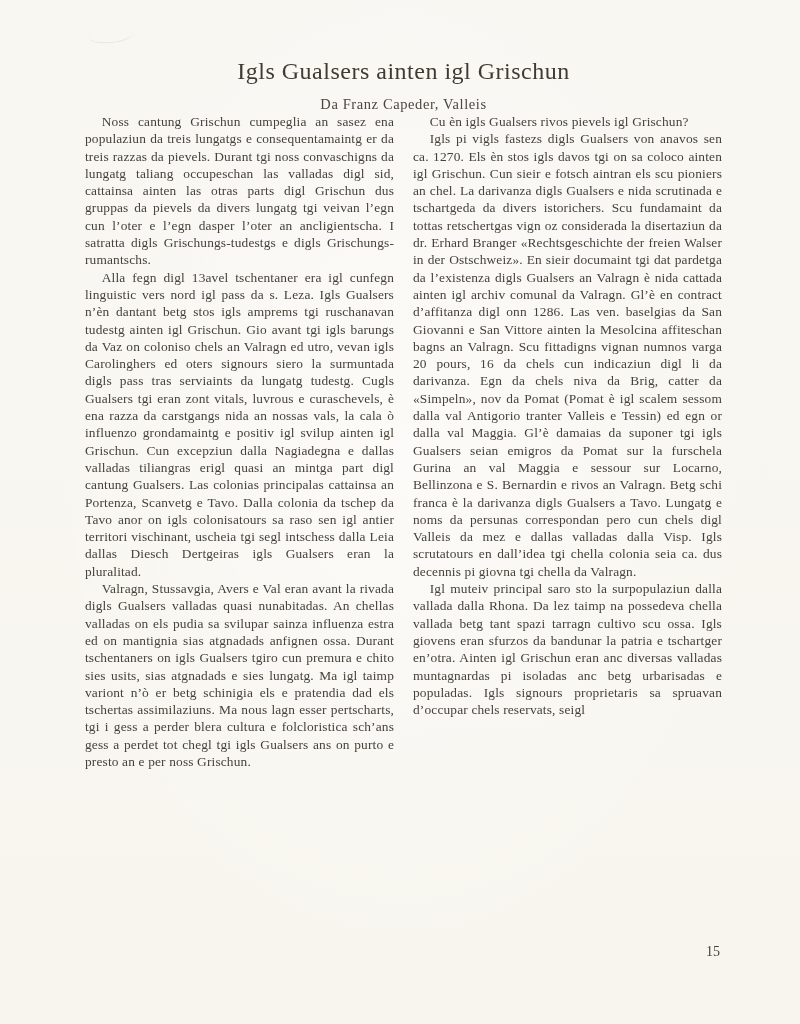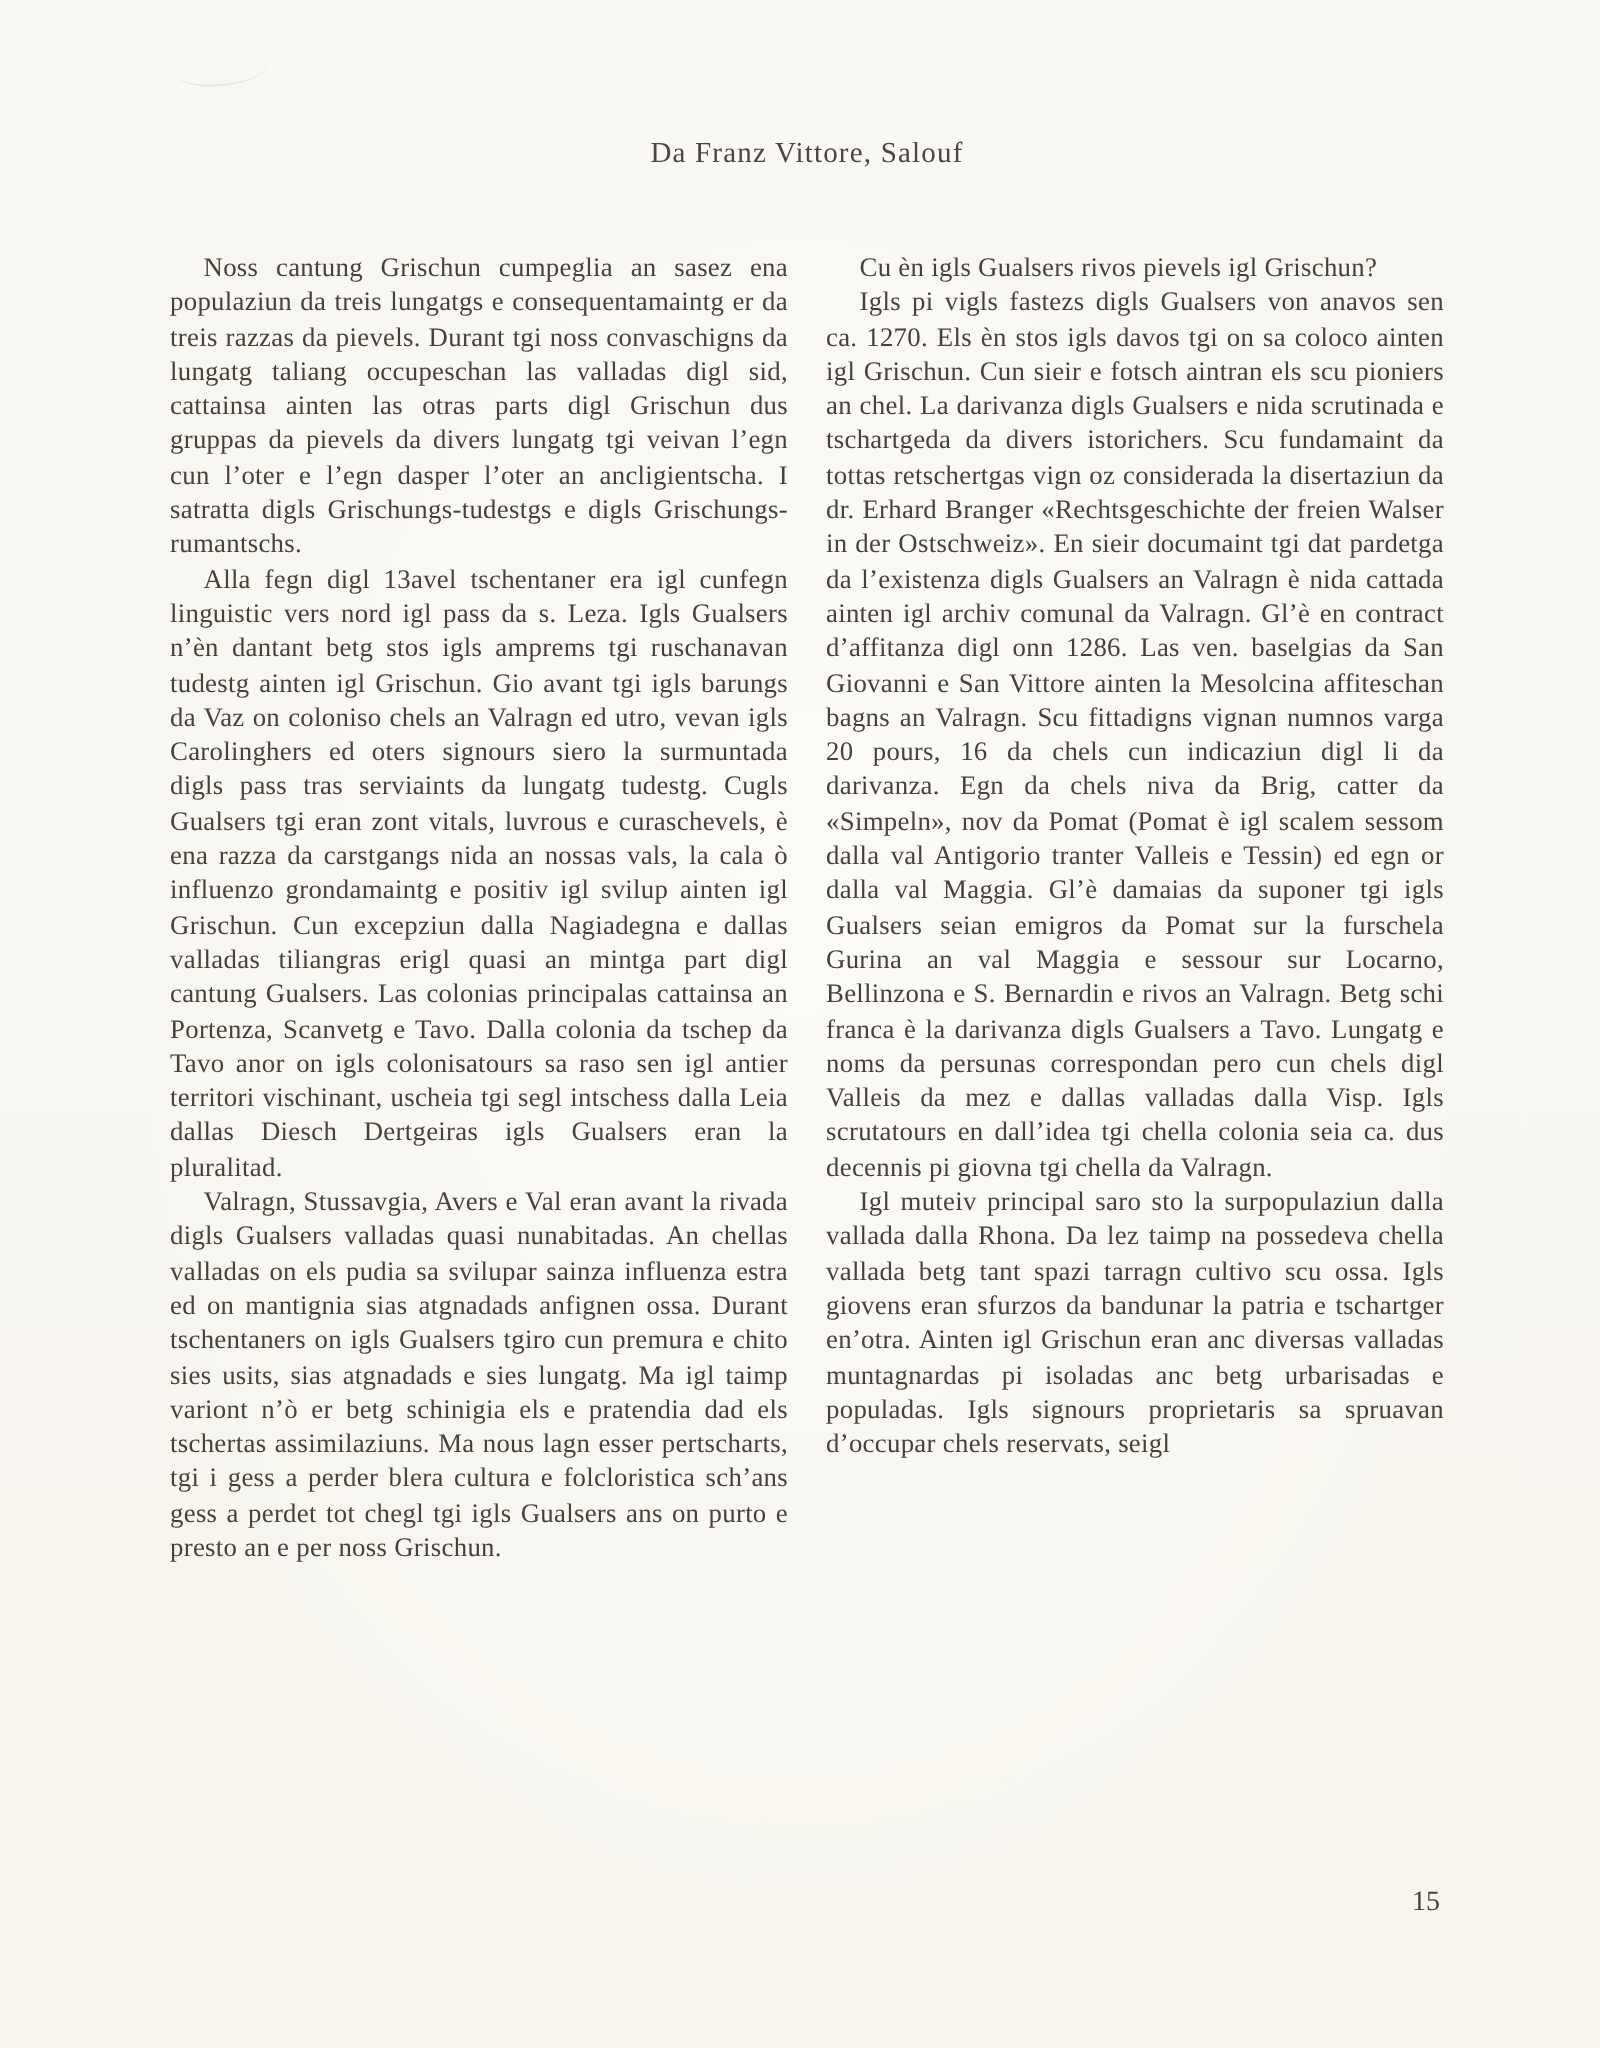--- a/index.html
+++ b/index.html
@@ -44,21 +44,20 @@
     color: #3e3b33;
   }
   .byline {
     margin-top: 11px;
     text-align: center;
     font-size: 14.5px;
     letter-spacing: 0.6px;
     color: #4a4740;
   }
   .columns {
-    margin-top: 39px;
     display: flex;
     justify-content: flex-end;
     gap: 19px;
   }
   .col {
     width: 309px;
     font-size: 13.4px;
     line-height: 17.3px;
     text-align: justify;
     letter-spacing: 0.15px;
@@ -75,22 +74,23 @@
     color: #45423a;
   }
 </style>
 </head>
 <body>
 
 <div class="page">
 
   <div class="scan-mark"></div>
 
+  <h1 class="title">Igls Gualsers ainten igl Grischun</h1>
 
-  <div class="byline">Da Franz Vittore, Salouf</div>
+  <div class="byline">Da Franz Capeder, Valleis</div>
 
   <div class="columns">
 
     <div class="col">
       <p class="para">Noss cantung Grischun cumpeglia an sasez ena populaziun da treis lungatgs e consequentamaintg er da treis razzas da pievels. Durant tgi noss convaschigns da lungatg taliang occupeschan las valladas digl sid, cattainsa ainten las otras parts digl Grischun dus gruppas da pievels da divers lungatg tgi veivan l’egn cun l’oter e l’egn dasper l’oter an ancligientscha. I satratta digls Grischungs-tudestgs e digls Grischungs-rumantschs.</p>
       <p class="para">Alla fegn digl 13avel tschentaner era igl cunfegn linguistic vers nord igl pass da s. Leza. Igls Gualsers n’èn dantant betg stos igls amprems tgi ruschanavan tudestg ainten igl Grischun. Gio avant tgi igls barungs da Vaz on coloniso chels an Valragn ed utro, vevan igls Carolinghers ed oters signours siero la surmuntada digls pass tras serviaints da lungatg tudestg. Cugls Gualsers tgi eran zont vitals, luvrous e curaschevels, è ena razza da carstgangs nida an nossas vals, la cala ò influenzo grondamaintg e positiv igl svilup ainten igl Grischun. Cun excepziun dalla Nagiadegna e dallas valladas tiliangras erigl quasi an mintga part digl cantung Gualsers. Las colonias principalas cattainsa an Portenza, Scanvetg e Tavo. Dalla colonia da tschep da Tavo anor on igls colonisatours sa raso sen igl antier territori vischinant, uscheia tgi segl intschess dalla Leia dallas Diesch Dertgeiras igls Gualsers eran la pluralitad.</p>
       <p class="para">Valragn, Stussavgia, Avers e Val eran avant la rivada digls Gualsers valladas quasi nunabitadas. An chellas valladas on els pudia sa svilupar sainza influenza estra ed on mantignia sias atgnadads anfignen ossa. Durant tschentaners on igls Gualsers tgiro cun premura e chito sies usits, sias atgnadads e sies lungatg. Ma igl taimp variont n’ò er betg schinigia els e pratendia dad els tschertas assimilaziuns. Ma nous lagn esser pertscharts, tgi i gess a perder blera cultura e folcloristica sch’ans gess a perdet tot chegl tgi igls Gualsers ans on purto e presto an e per noss Grischun.</p>
     </div>
 
     <div class="col">

